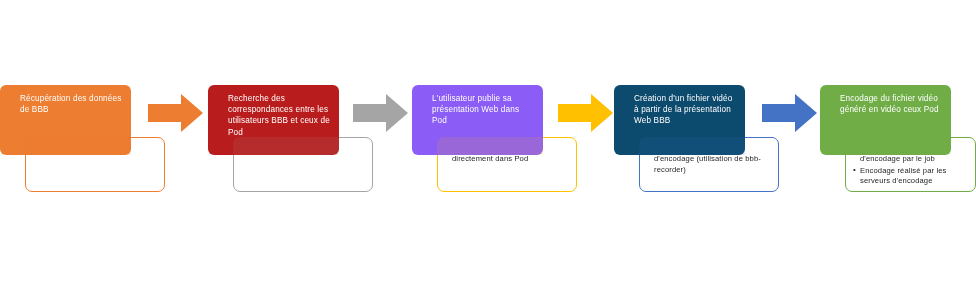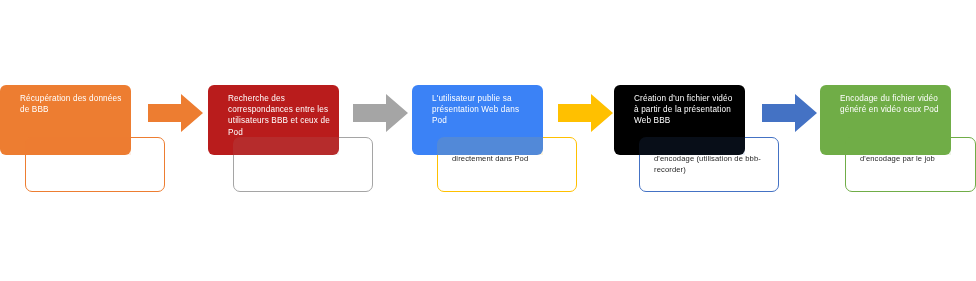--- a/index.html
+++ b/index.html
@@ -104,39 +104,39 @@
     <div class="overlay-tint" style="left:25px; top:52px; width:106px; height:18px; background:#A5A5A5;"></div>
   </div>
 
   <div class="arrow" style="left:353px;">
     <svg width="55" height="38" viewBox="0 0 55 38">
       <polygon points="0,10 33,10 33,0 55,19 33,38 33,28 0,28" fill="#A5A5A5"></polygon>
     </svg>
   </div>
 
   <div class="stage" style="left:412px;">
-    <div class="stage-title" style="background:#3b82f6; width:131px; height:70px;">
+    <div class="stage-title" style="background:#8b5cf6; width:131px; height:70px;">
       <span>L'utilisateur  publie sa présentation  Web dans Pod</span>
     </div>
     <div class="stage-detail" style="left:25px; top:52px; width:140px; height:55px; border-color:#FFC000;">
       <ul>
         <li>Réalisé  par l'utilisateur directement  dans Pod</li>
       </ul>
     </div>
     <div class="overlay-tint" style="left:25px; top:52px; width:106px; height:18px; background:#FFC000;"></div>
   </div>
 
   <div class="arrow" style="left:558px;">
     <svg width="55" height="38" viewBox="0 0 55 38">
       <polygon points="0,10 33,10 33,0 55,19 33,38 33,28 0,28" fill="#FFC000"></polygon>
     </svg>
   </div>
 
   <div class="stage" style="left:614px;">
-    <div class="stage-title" style="background:#000000; width:131px; height:70px;">
+    <div class="stage-title" style="background:#0c4a6e; width:131px; height:70px;">
       <span>Création  d'un fichier vidéo à partir de la présentation Web BBB</span>
     </div>
     <div class="stage-detail" style="left:25px; top:52px; width:140px; height:55px; border-color:#4472C4;">
       <ul>
         <li>Réalisé  par les serveurs d'encodage (utilisation de bbb-recorder)</li>
       </ul>
     </div>
     <div class="overlay-tint" style="left:25px; top:52px; width:106px; height:18px; background:#4472C4;"></div>
   </div>
 
@@ -146,18 +146,19 @@
     </svg>
   </div>
 
   <div class="stage" style="left:820px;">
     <div class="stage-title" style="background:#70AD47; width:131px; height:70px;">
       <span>Encodage du fichier vidéo généré  en vidéo ceux Pod</span>
     </div>
     <div class="stage-detail" style="left:25px; top:52px; width:131px; height:55px; border-color:#70AD47;">
       <ul>
         <li>Lancement  de la tâche d'encodage  par le job</li>
+        <li>Encodage  réalisé  par les serveurs d'encodage</li>
       </ul>
     </div>
     <div class="overlay-tint" style="left:25px; top:52px; width:106px; height:18px; background:#70AD47;"></div>
   </div>
 
 </div>
 
 </body></html>

